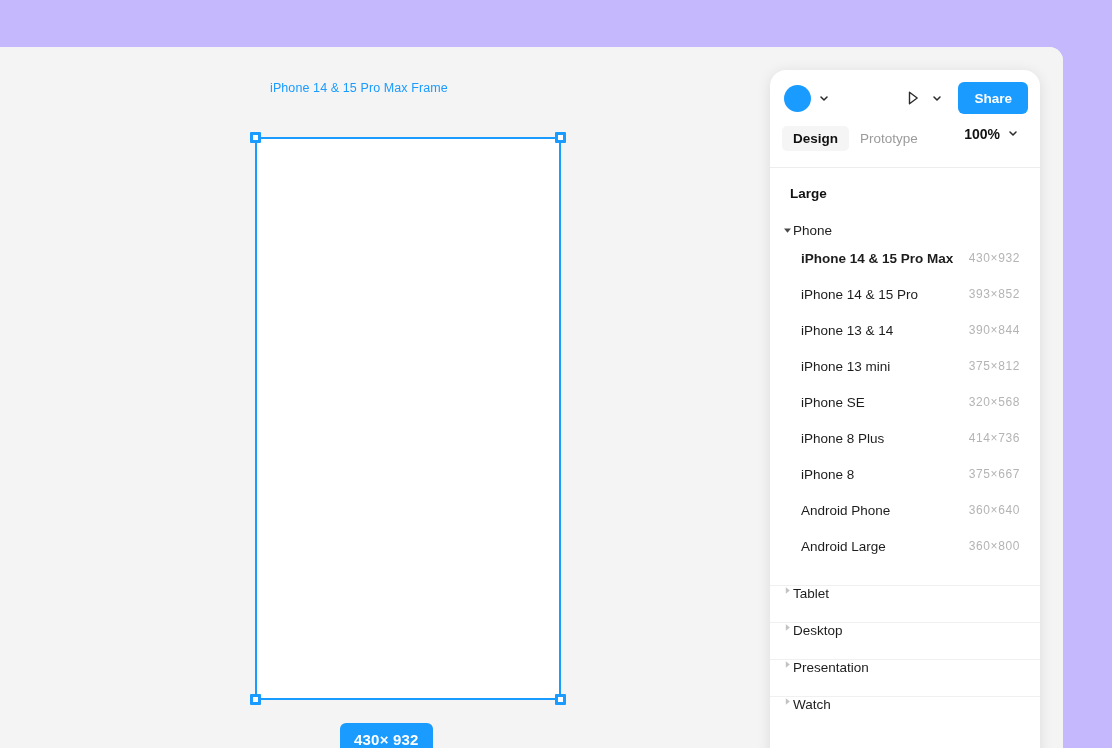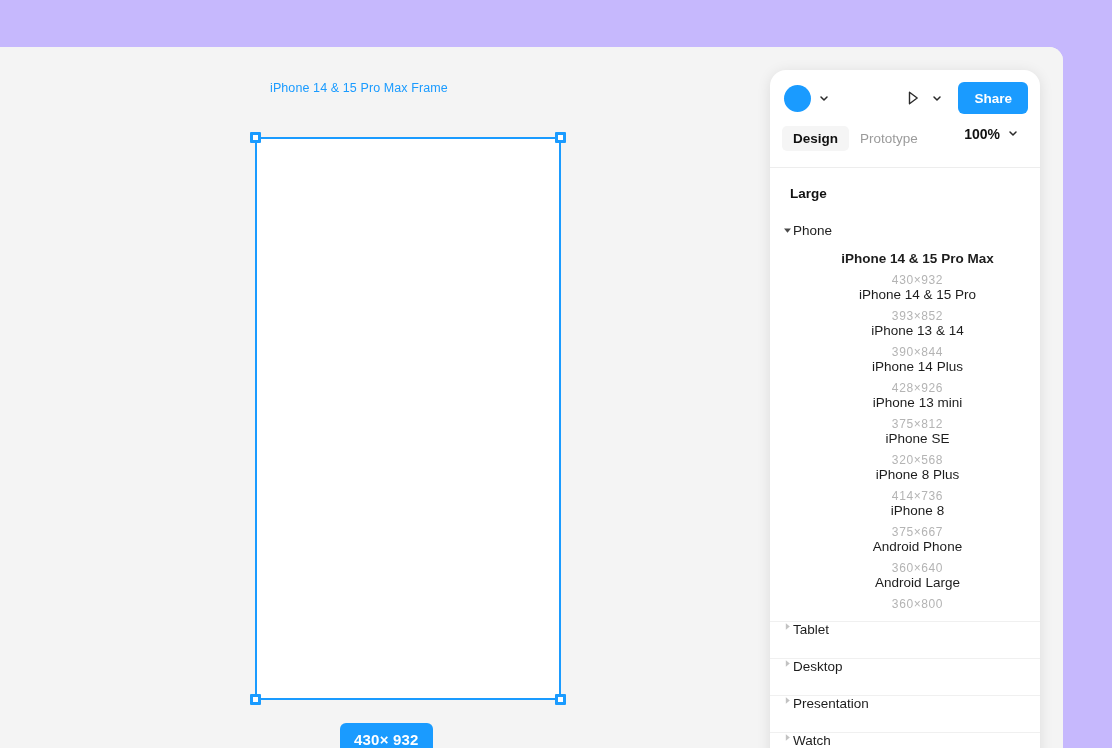--- a/index.html
+++ b/index.html
@@ -210,25 +210,23 @@
   }
   .tri svg { display: block; }
   .group-label {
     font-size: 13.5px;
     color: #222;
   }
 
   .device-list { padding: 6px 0 10px 0; }
   .device-row {
     display: flex;
-    align-items: center;
     height: 36px;
-    padding: 0 20px 0 45px;
+    padding: 0 20px 0 31px;
     cursor: pointer;
-    flex-direction: column;
   }
   .device-name {
     font-size: 13.5px;
     color: #1d1d1d;
     white-space: nowrap;
   }
   .device-row.selected .device-name { font-weight: 700; }
   .device-spacer { flex: 1 1 auto; }
   .device-dims {
     font-size: 12px;
@@ -325,25 +323,20 @@
             <span class="device-name">iPhone 14 &amp; 15 Pro</span>
             <span class="device-spacer"></span>
             <span class="device-dims">393×852</span>
           </div>
           <div class="device-row">
             <span class="device-name">iPhone 13 &amp; 14</span>
             <span class="device-spacer"></span>
             <span class="device-dims">390×844</span>
           </div>
           <div class="device-row">
-            <span class="device-name">iPhone 14 Plus</span>
-            <span class="device-spacer"></span>
-            <span class="device-dims">428×926</span>
-          </div>
-          <div class="device-row">
             <span class="device-name">iPhone 13 mini</span>
             <span class="device-spacer"></span>
             <span class="device-dims">375×812</span>
           </div>
           <div class="device-row">
             <span class="device-name">iPhone SE</span>
             <span class="device-spacer"></span>
             <span class="device-dims">320×568</span>
           </div>
           <div class="device-row">

